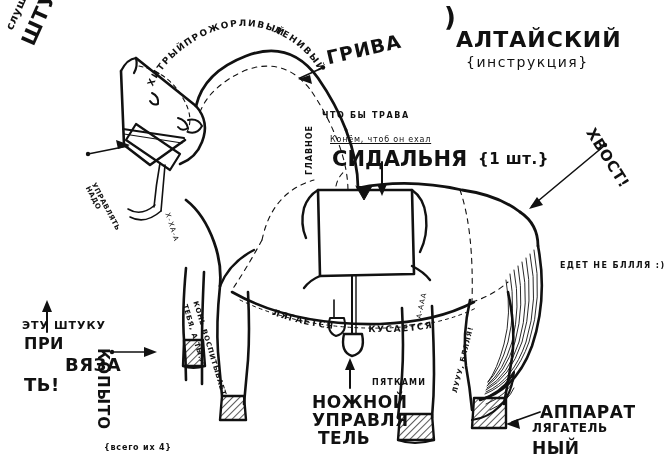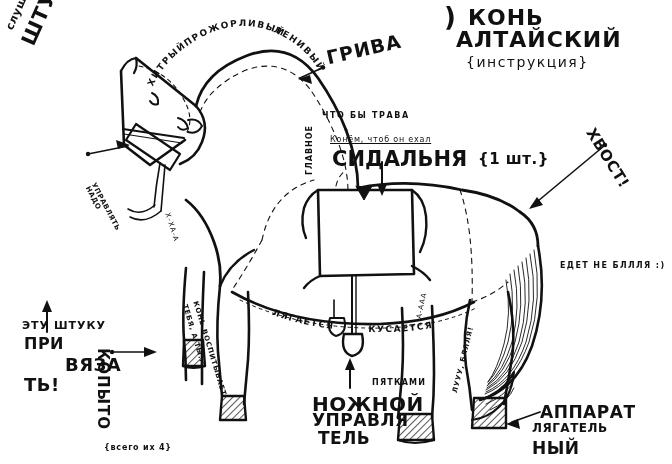--- a/index.html
+++ b/index.html
@@ -193,21 +193,20 @@
       <text font-size="9" letter-spacing="1.4">
         <textPath href="#p-belly" startOffset="10%">ЛЯГАЕТСЯ</textPath>
       </text>
       <text font-size="9" letter-spacing="1.4">
         <textPath href="#p-belly" startOffset="52%">КУСАЕТСЯ</textPath>
       </text>
     </g>
   </svg>
 
   <div class="lbl title" style="left:444px;top:4px;font-size:26px;">)</div>
-  <div class="lbl title xl" style="left:468px;top:6px;">КОНЬ</div>
   <div class="lbl title xl" style="left:456px;top:28px;">АЛТАЙСКИЙ</div>
   <div class="lbl md" style="left:466px;top:55px;letter-spacing:1.5px;">{инструкция}</div>
 
   <div style="position:absolute;left:18px;top:40px;width:150px;height:150px;
               transform:rotate(-66deg);transform-origin:0 0;">
     <div class="lbl bold" style="left:0;top:0;font-size:20px;letter-spacing:1px;">ШТУРВАЛ!</div>
     <div class="lbl bold" style="left:6px;top:-18px;font-size:11px;letter-spacing:.5px;">слушается</div>
 
   </div>
 
@@ -257,21 +256,21 @@
   <div style="position:absolute;left:416px;top:318px;transform:rotate(-78deg);transform-origin:0 0;">
     <div class="lbl xs" style="left:0;top:0;letter-spacing:1px;">А-АAА</div>
   </div>
 
   <div style="position:absolute;left:452px;top:392px;transform:rotate(-76deg);transform-origin:0 0;">
     <div class="lbl xs bold" style="left:0;top:0;letter-spacing:.8px;">ЛУУУ, БЛЛЛЯ!</div>
   </div>
 
   <div class="lbl sm bold" style="left:372px;top:346px;letter-spacing:1.2px;margin-top:33px;">ПЯТКАМИ</div>
 
-  <div class="lbl bold" style="left:312px;top:394px;font-size:20px;letter-spacing:.5px;">НОЖНОЙ</div>
+  <div class="lbl bold" style="left:312px;top:394px;font-size:17px;letter-spacing:.5px;">НОЖНОЙ</div>
   <div class="lbl bold" style="left:312px;top:412px;font-size:17px;letter-spacing:.5px;text-align:right;">УПРАВЛЯ</div>
   <div class="lbl bold" style="left:318px;top:430px;font-size:17px;letter-spacing:.5px;">ТЕЛЬ</div>
 
   <div class="lbl bold" style="left:540px;top:404px;font-size:17px;letter-spacing:.5px;">АППАРАТ</div>
   <div class="lbl bold" style="left:532px;top:422px;font-size:12px;letter-spacing:.5px;">ЛЯГАТЕЛЬ</div>
   <div class="lbl bold" style="left:532px;top:440px;font-size:17px;letter-spacing:.5px;">НЫЙ</div>
 
 </div>
 
 </body></html>

